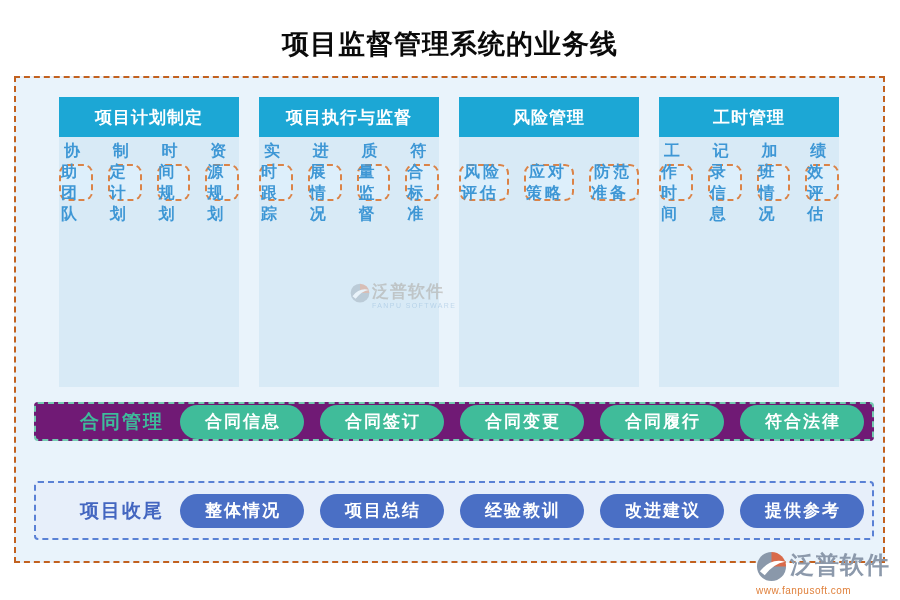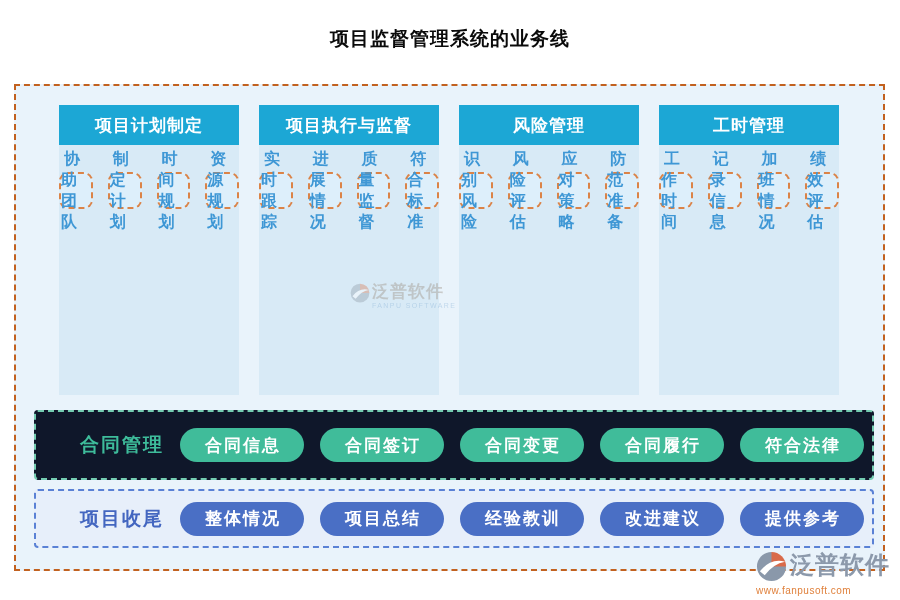--- a/index.html
+++ b/index.html
@@ -4,24 +4,24 @@
 <style>
   html,body{margin:0;padding:0;}
   body{
     width:900px;height:600px;position:relative;background:#ffffff;
     font-family:"Liberation Sans","DejaVu Sans",sans-serif;
     overflow:hidden;
   }
   .title{
     position:absolute;top:26px;left:0;width:900px;text-align:center;
     font-family:"Liberation Serif","DejaVu Serif",serif;
-    font-weight:bold;font-size:19px;color:#0a0a0a;letter-spacing:1px;
+    font-weight:bold;font-size:27px;color:#0a0a0a;letter-spacing:1px;
   }
   .outer{
-    position:absolute;left:14px;top:84px;width:871px;height:487px;
+    position:absolute;left:14px;top:76px;width:871px;height:487px;
     box-sizing:border-box;border:2px dashed #c2611f;background:#e9f3fb;
   }
   .col{
     position:absolute;top:19px;width:180px;height:290px;background:#d8eaf6;
   }
   .col.c0{left:43px}.col.c1{left:243px}.col.c2{left:443px}.col.c3{left:643px}
   .col-header{
     height:40px;background:#1ca7d5;color:#ffffff;font-weight:bold;font-size:17px;
     display:flex;align-items:center;justify-content:center;letter-spacing:1px;
   }
@@ -32,21 +32,21 @@
     box-sizing:border-box;width:142px;height:37px;
     border:2px dashed #db8347;border-radius:9px;background:#ddeffb;
     color:#3e97d5;font-weight:bold;font-size:16px;letter-spacing:3px;
     display:flex;align-items:center;justify-content:center;text-indent:3px;
   }
   .band{
     position:absolute;left:18px;width:840px;box-sizing:border-box;border-radius:4px;
     display:flex;align-items:center;padding:0 10px 0 44px;gap:16px;
   }
   .band-contract{
-    top:324px;height:70px;border:2px dashed #74ccb1;background:#0f172a;
+    top:324px;height:39px;border:2px dashed #74ccb1;background:#701a75;
   }
   .band-closure{
     top:403px;height:59px;border:2px dashed #5a81d5;background:#e7effa;
   }
   .band-label{
     font-size:19px;font-weight:bold;letter-spacing:2px;white-space:nowrap;
   }
   .band-contract .band-label{color:#3ebc9b;}
   .band-closure  .band-label{color:#4366c0;}
   .pill-solid{
@@ -94,21 +94,20 @@
       <div class="pill-blue">实时跟踪</div>
       <div class="pill-blue">进展情况</div>
       <div class="pill-blue">质量监督</div>
       <div class="pill-blue">符合标准</div>
     </div>
   </div>
 
   <div class="col c2">
     <div class="col-header">风险管理</div>
     <div class="col-items">
-      <div class="pill-blue">识别风险</div>
       <div class="pill-blue">风险评估</div>
       <div class="pill-blue">应对策略</div>
       <div class="pill-blue">防范准备</div>
     </div>
   </div>
 
   <div class="col c3">
     <div class="col-header">工时管理</div>
     <div class="col-items">
       <div class="pill-blue">工作时间</div>

